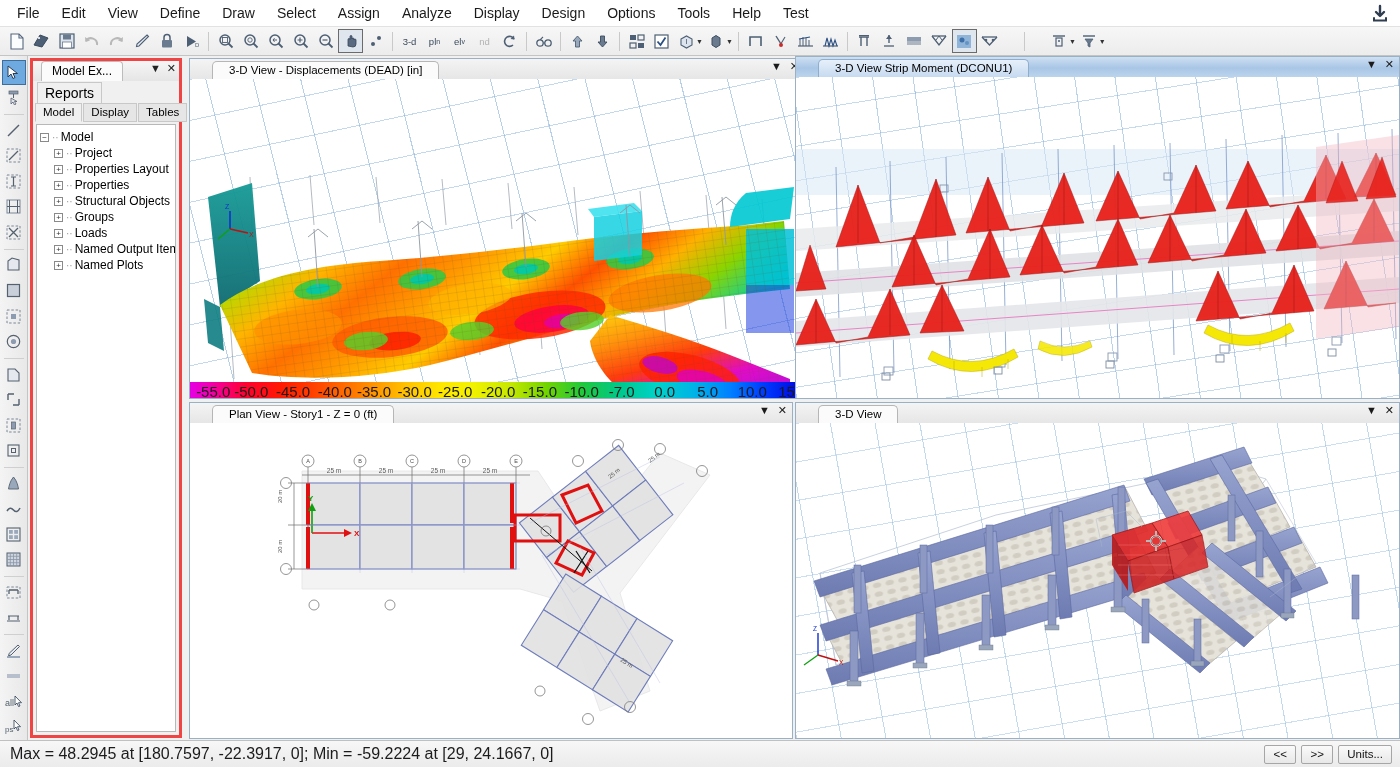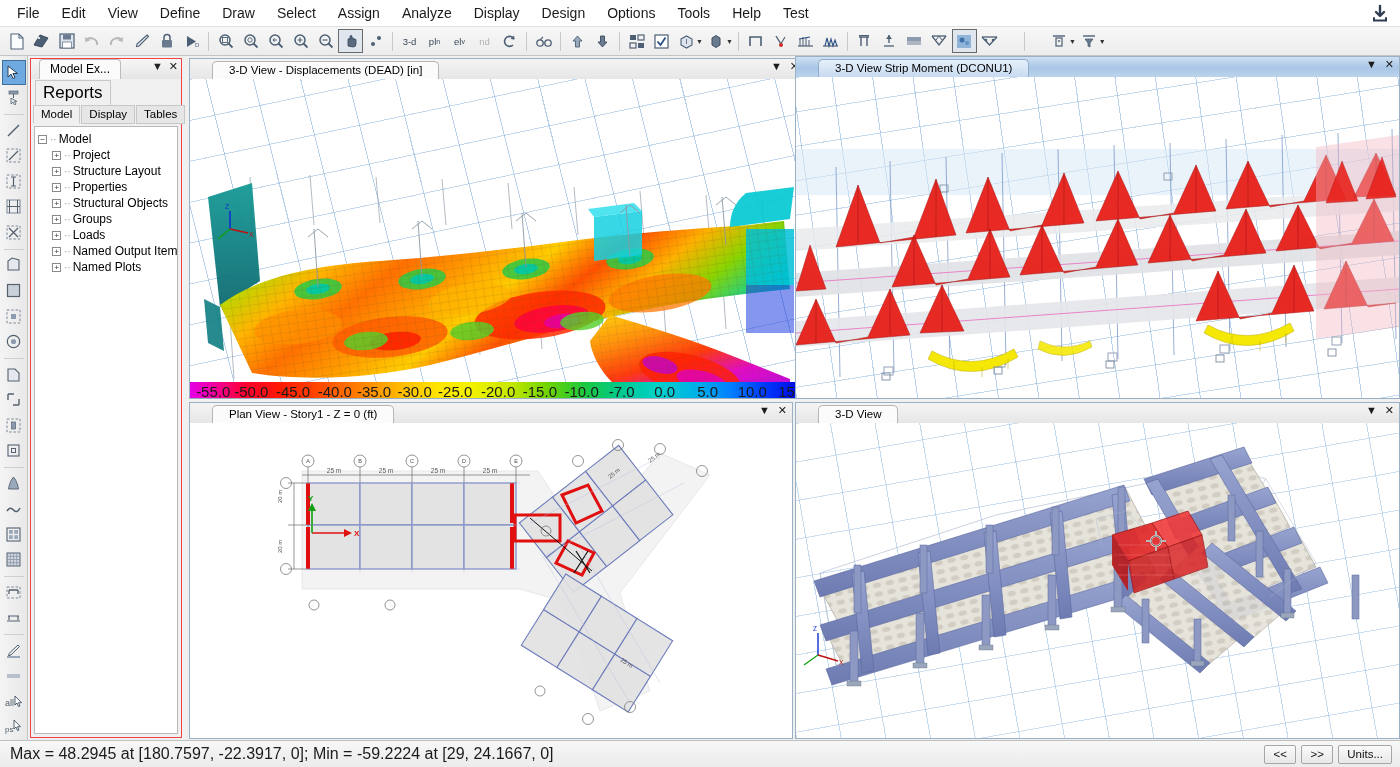--- a/index.html
+++ b/index.html
@@ -65,42 +65,42 @@
     border: 1px solid transparent; color: #55616f; font-size: 11px;
     cursor: default;
   }
   .lt.sel { background: #6ea9df; border: 1px solid #3d6e9c; color: #fff; }
   .ltsep { width: 20px; height: 1px; background: #cfcfcf; margin: 3px 0; }
 
   
   .explorer {
     position: absolute; left: 30px; top: 58px; width: 152px; bottom: 29px;
     background: #f0f0f0;
-    border: 1px solid #ef4444;
+    border: 3px solid #ef4444;
     display: flex; flex-direction: column;
   }
   .exp-title {
     height: 20px; display: flex; align-items: center;
     background: linear-gradient(180deg,#f6f6f6,#e5e5e5);
     position: relative;
   }
   .exp-tab {
     margin-left: 8px; padding: 2px 10px 3px 10px;
     font-size: 12px; background: #fbfbfb;
     border: 1px solid #bcbcbc; border-bottom: none;
     border-radius: 4px 4px 0 0;
   }
   .exp-btns { position: absolute; right: 3px; top: 2px; display: flex; gap: 6px; align-items: center; }
   .exp-btn { font-size: 11px; color: #222; cursor: default; line-height: 1; }
   .exp-sub {
     padding: 1px 0 0 2px;
   }
   .exp-reports {
     display: inline-block;
-    padding: 2px 7px 2px 7px; font-size: 17px;
+    padding: 2px 7px 2px 7px; font-size: 14px;
     background: #f0f0f0;
     border: 1px solid #c8c8c8; border-bottom: 1px solid #f0f0f0;
     margin-left: 2px;
   }
   .exp-tabrow { display: flex; align-items: flex-end; padding-left: 2px; margin-top: -1px; }
   .exp-t {
     padding: 2px 7px 3px 7px; font-size: 11.5px;
     border: 1px solid #c8c8c8;
     background: #e6e6e6; margin-right: 1px;
   }
@@ -669,21 +669,21 @@
         <span>Model</span>
       </div>
       <div class="tnode tchild">
         <span class="tbox">+</span>
           <span class="tdash">··</span>
         <span>Project</span>
       </div>
       <div class="tnode tchild">
         <span class="tbox">+</span>
           <span class="tdash">··</span>
-        <span>Structure Layout</span>
+        <span>Properties Layout</span>
       </div>
       <div class="tnode tchild">
         <span class="tbox">+</span>
           <span class="tdash">··</span>
         <span>Properties</span>
       </div>
       <div class="tnode tchild">
         <span class="tbox">+</span>
           <span class="tdash">··</span>
         <span>Structural Objects</span>

